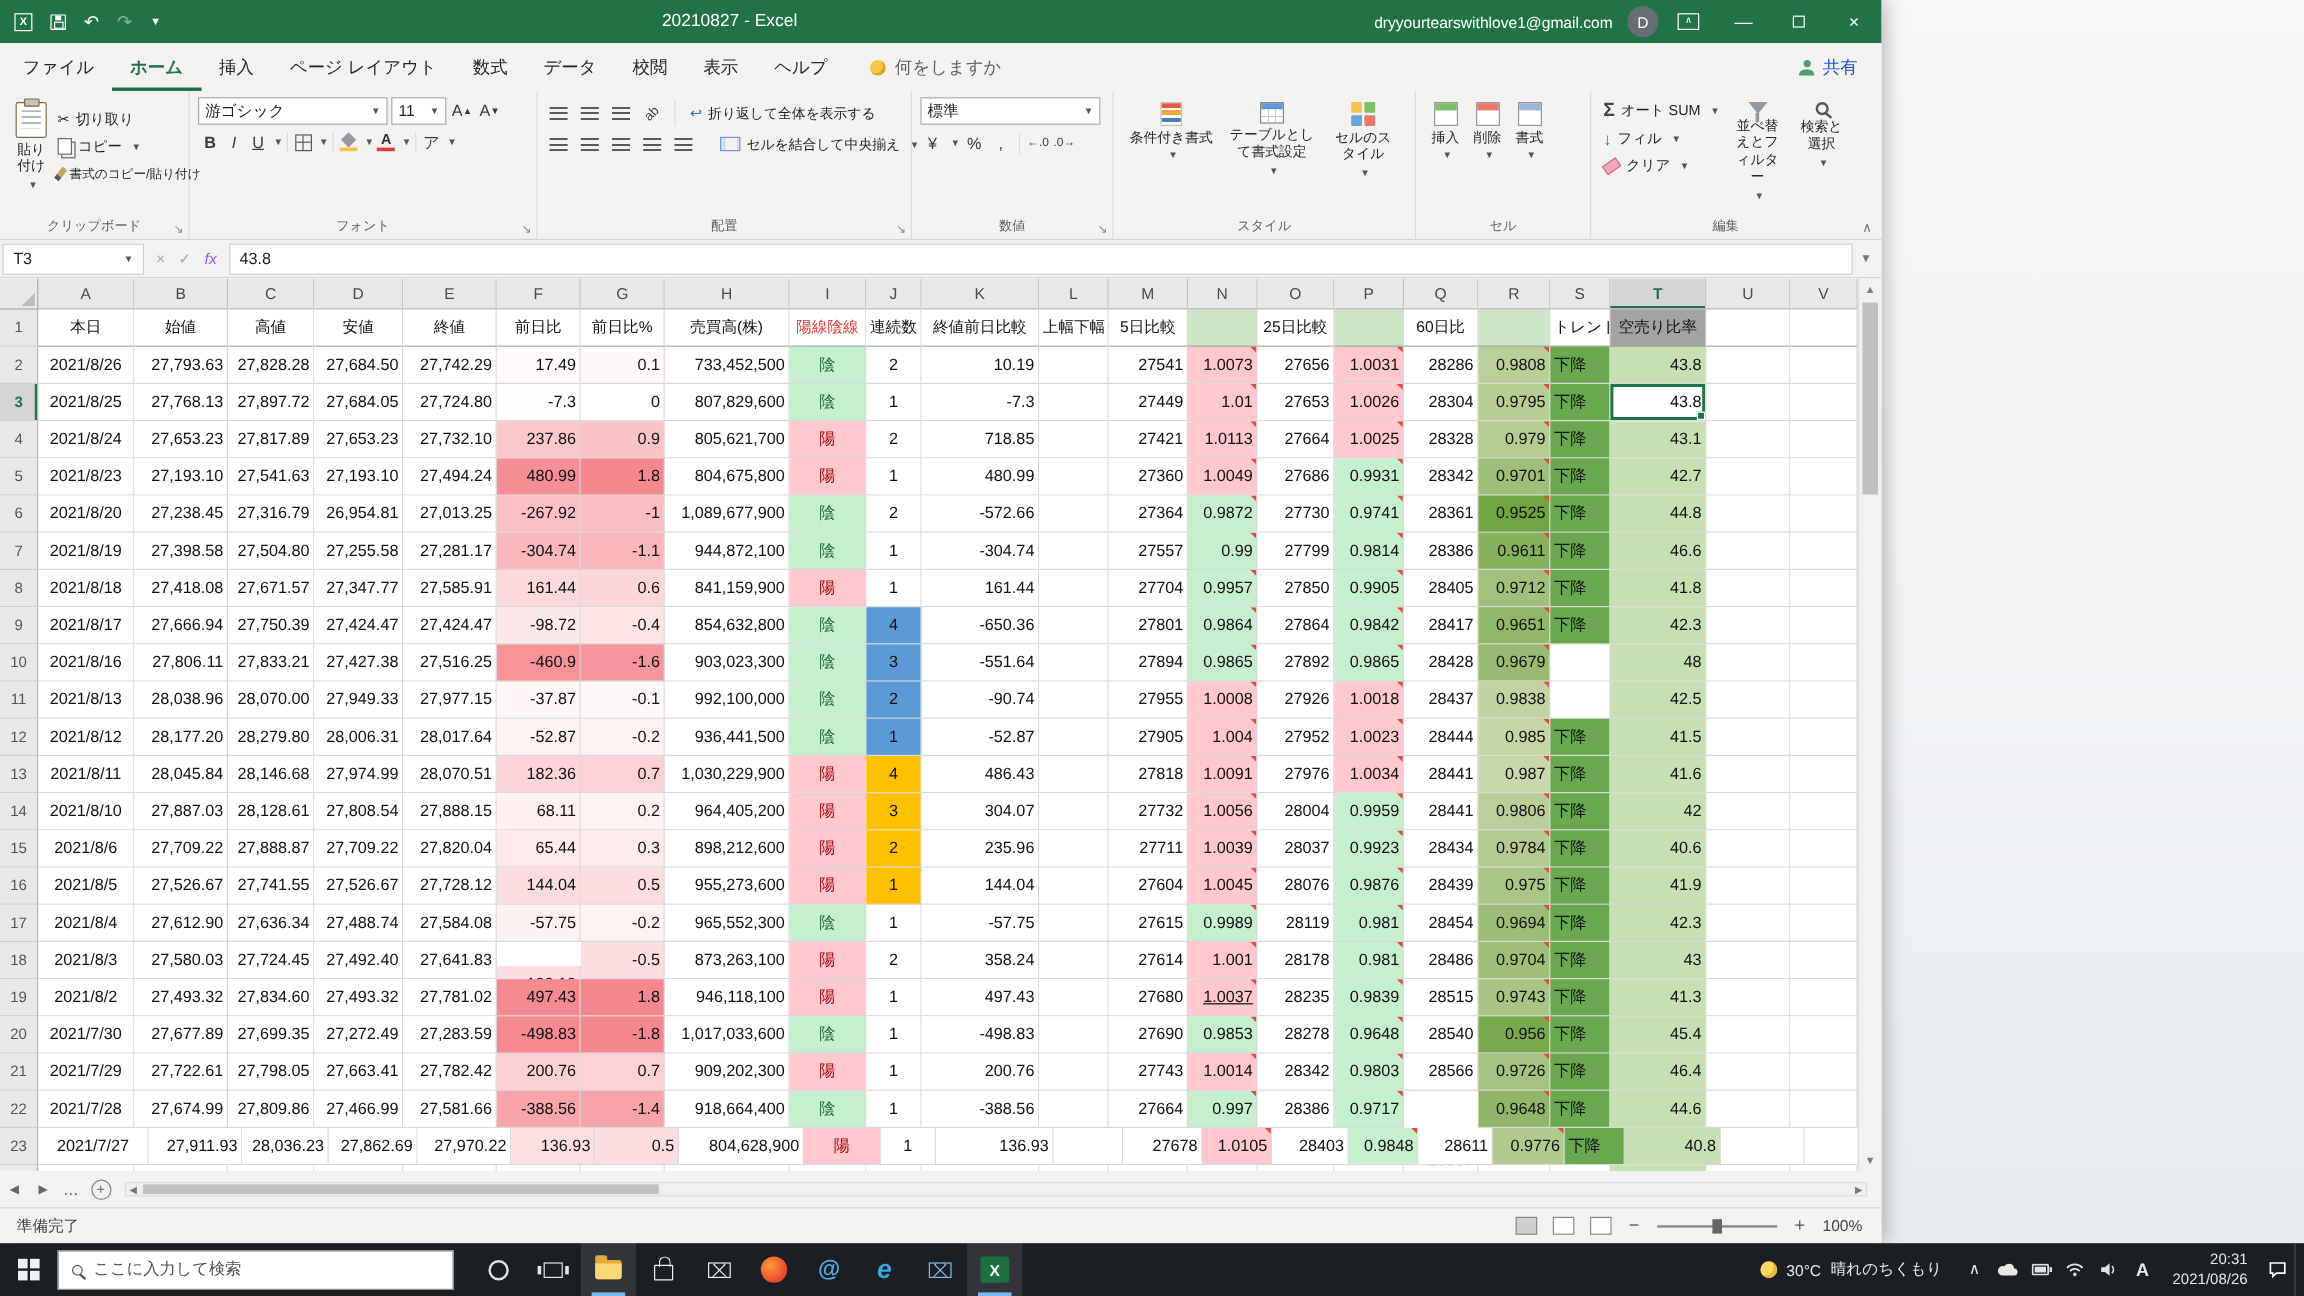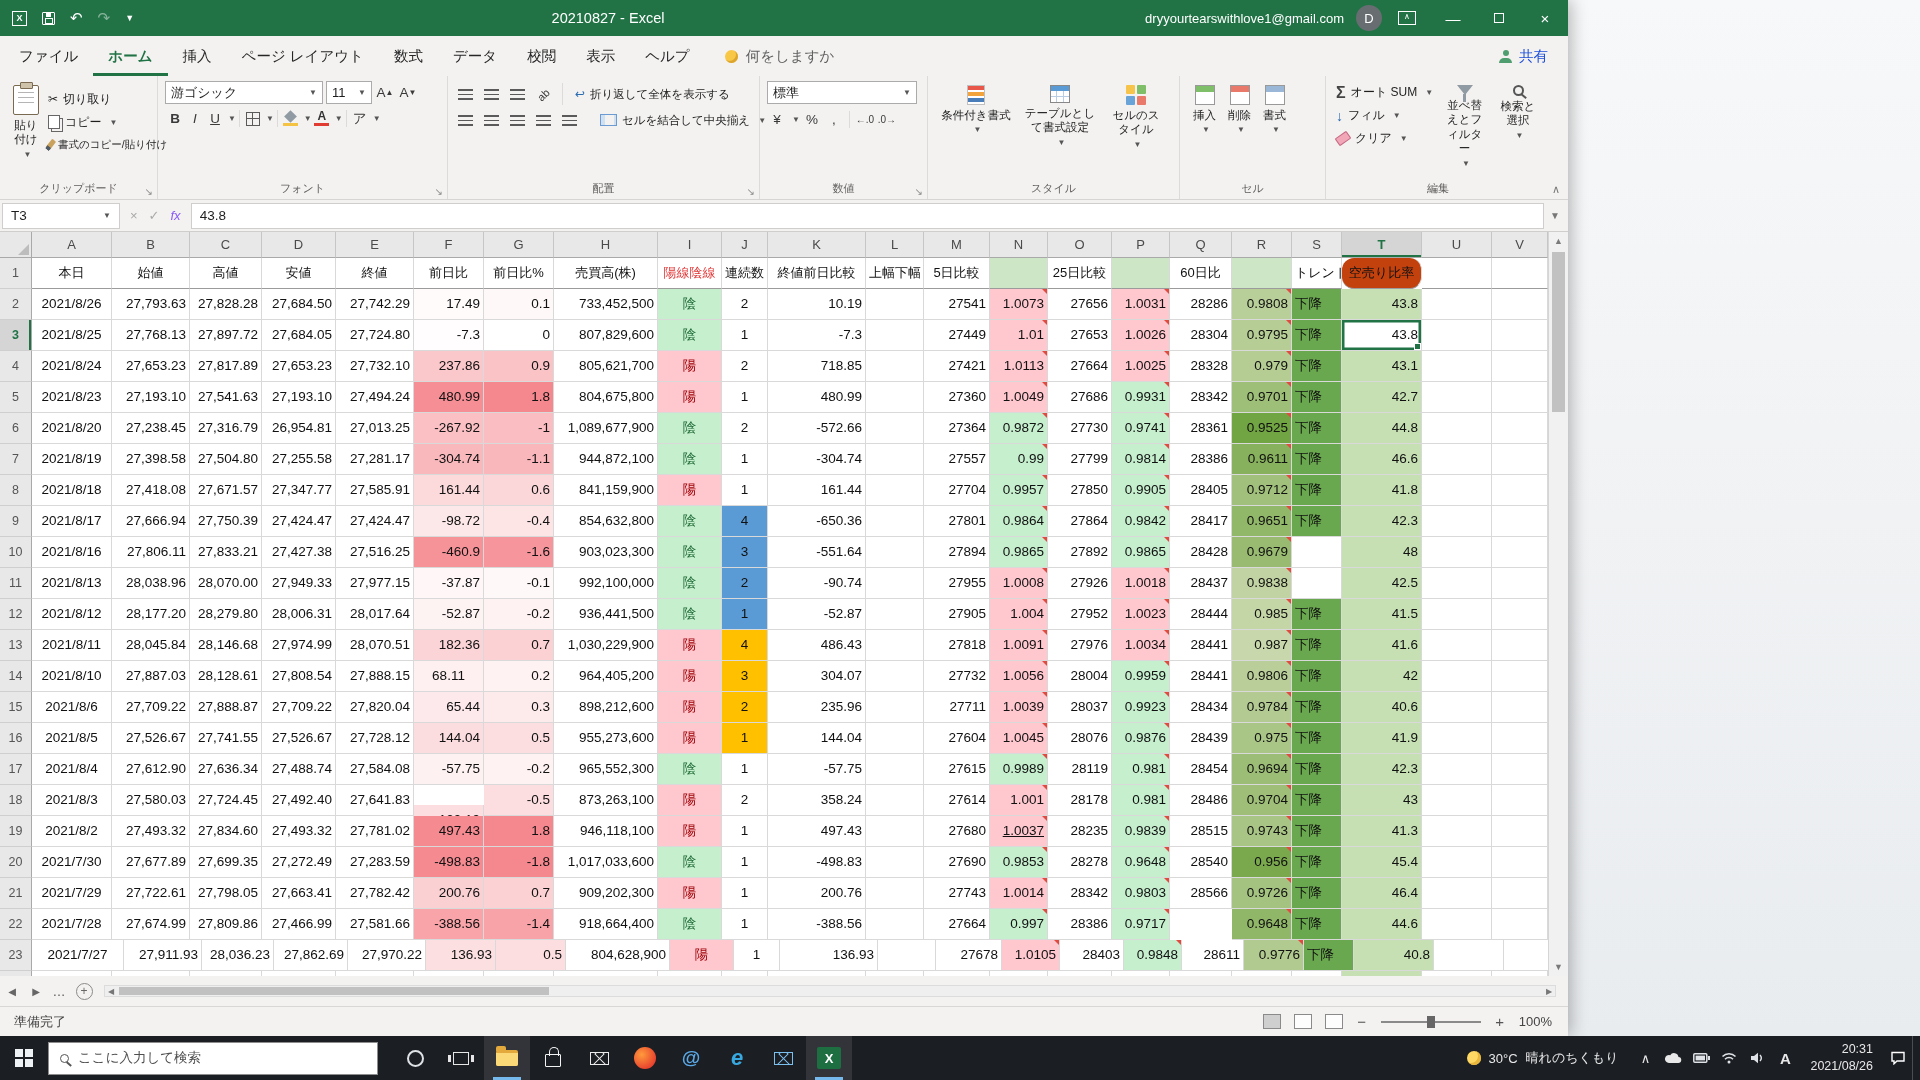--- a/index.html
+++ b/index.html
@@ -495,21 +495,21 @@
           <div class="cell ac hcell" style="width: 46px;">連続数</div>
           <div class="cell ac hcell" style="width: 98px;">終値前日比較</div>
           <div class="cell ac hcell" style="width: 58px;">上幅下幅</div>
           <div class="cell ac hcell" style="width: 66px;">5日比較</div>
           <div class="cell ac hcell" style="width: 58px; background: rgb(205, 230, 197);"></div>
           <div class="cell ac hcell" style="width: 64px;">25日比較</div>
           <div class="cell ac hcell" style="width: 58px; background: rgb(205, 230, 197);"></div>
           <div class="cell ac hcell" style="width: 62px;">60日比</div>
           <div class="cell ac hcell" style="width: 60px; background: rgb(205, 230, 197);"></div>
           <div class="cell ac hcell" style="width: 50px;">トレンド</div>
-          <div class="cell ac hcell" style="width: 80px; background: #c2410c; border-radius: 12px;">空売り比率</div>
+          <div class="cell ac hcell" style="width: 80px; background: #a3a3a3;">空売り比率</div>
           <div class="cell ac hcell" style="width: 70px;"></div>
           <div class="cell ac hcell" style="width: 56px;"></div>
         </div>
         <div class="grow">
           <div class="gut">2</div>
           <div class="cell ac" style="width: 80px;">2021/8/26</div>
           <div class="cell ar" style="width: 78px;">27,793.63</div>
           <div class="cell ar" style="width: 72px;">27,828.28</div>
           <div class="cell ar" style="width: 74px;">27,684.50</div>
           <div class="cell ar" style="width: 78px;">27,742.29</div>
@@ -806,21 +806,21 @@
           <div class="cell al" style="width: 70px;"></div>
           <div class="cell al" style="width: 56px;"></div>
         </div>
         <div class="grow">
           <div class="gut">14</div>
           <div class="cell ac" style="width: 80px;">2021/8/10</div>
           <div class="cell ar" style="width: 78px;">27,887.03</div>
           <div class="cell ar" style="width: 72px;">28,128.61</div>
           <div class="cell ar" style="width: 74px;">27,808.54</div>
           <div class="cell ar" style="width: 78px;">27,888.15</div>
-          <div class="cell ar" style="width: 70px; background: rgb(254, 239, 240); text-align: center;">68.11</div>
+          <div class="cell ar" style="width: 70px; background: rgb(254, 239, 240);">68.11</div>
           <div class="cell ar" style="width: 70px; background: rgb(254, 242, 243);">0.2</div>
           <div class="cell ar" style="width: 104px;">964,405,200</div>
           <div class="cell ac" style="width: 64px; background: rgb(255, 199, 206); color: rgb(156, 0, 6);">陽</div>
           <div class="cell ac" style="width: 46px; background: rgb(255, 192, 0);">3</div>
           <div class="cell ar" style="width: 98px;">304.07</div>
           <div class="cell ar" style="width: 58px;"></div>
           <div class="cell ar" style="width: 66px;">27732</div>
           <div class="cell ar cm" style="width: 58px; background: rgb(255, 199, 206);">1.0056</div>
           <div class="cell ar" style="width: 64px;">28004</div>
           <div class="cell ar cm" style="width: 58px; background: rgb(198, 239, 206);">0.9959</div>

